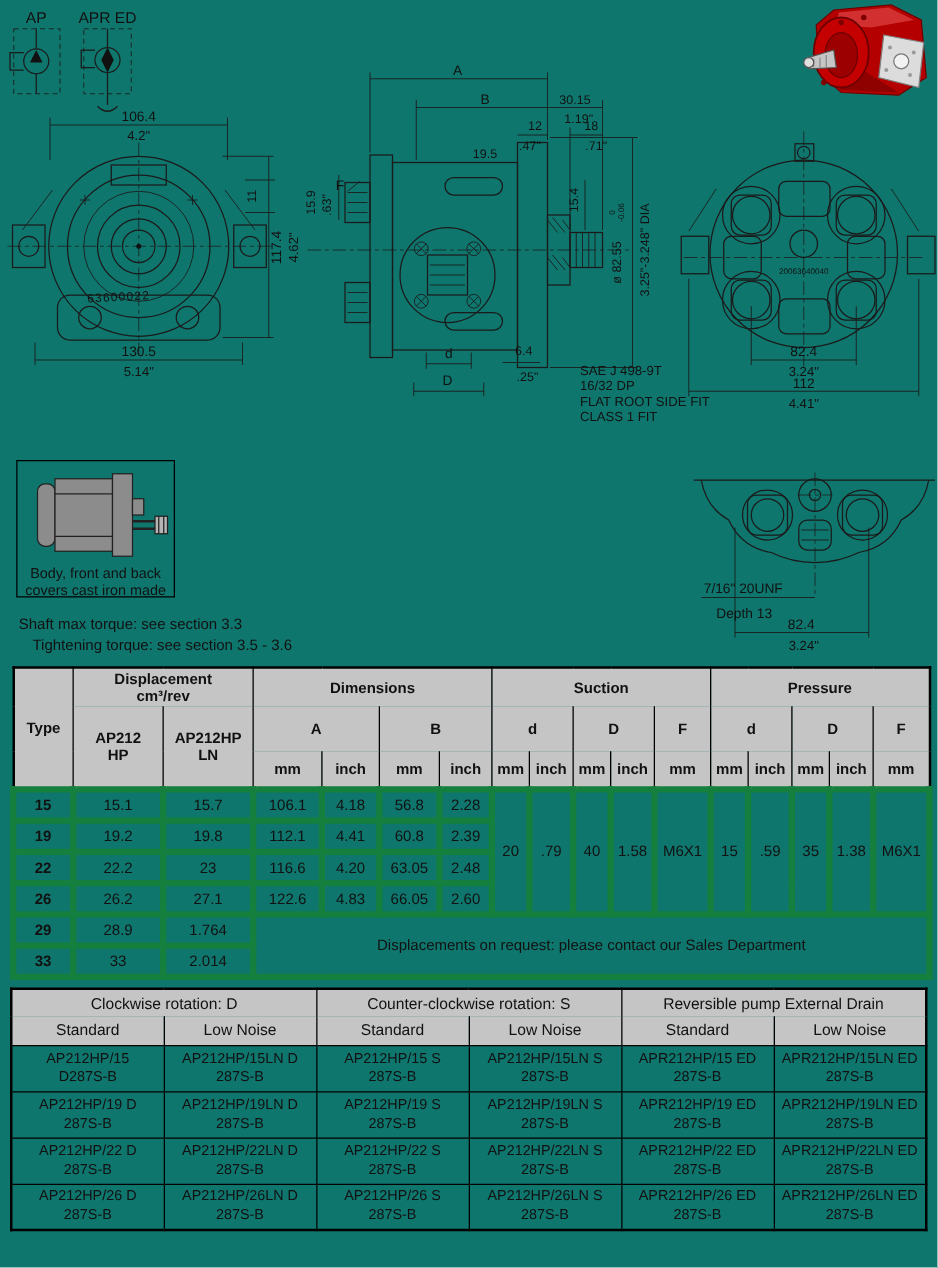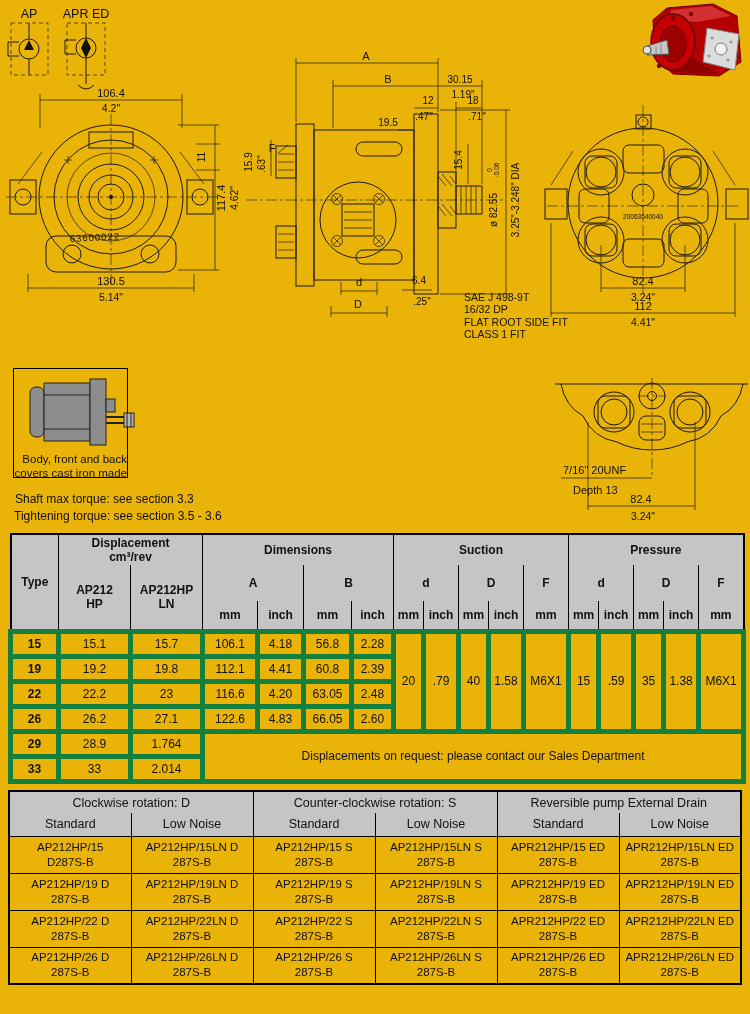--- a/index.html
+++ b/index.html
@@ -1,30 +1,30 @@
 <!DOCTYPE html>
 <html><head>
 <meta charset="utf-8">
 <style>
   *{margin:0;padding:0;box-sizing:border-box}
   html,body{background:#fff}
   body{width:750px;height:1014px;position:relative;font-family:"Liberation Sans",sans-serif;color:#111}
-  .page{position:absolute;left:0;top:0;width:750px;height:1014px;background:#eab308;overflow:hidden}
+  .page{position:absolute;left:0;top:0;width:750px;height:1014px;background:#0f766e;overflow:hidden}
   .abs{position:absolute}
   svg{display:block;overflow:visible}
   svg text{font-family:"Liberation Sans",sans-serif;fill:#111}
   .ln{stroke:#1a1a1a;stroke-width:1;fill:none}
   .thin{stroke:#1a1a1a;stroke-width:.7;fill:none}
   .dash{stroke:#1a1a1a;stroke-width:.6;fill:none;stroke-dasharray:11 3 3 3}
   .serie-box{left:538px;top:14px;width:94px;height:38px;background:#c4c4c4;text-align:center;line-height:1.1;padding-top:2px}
   .serie-box .l1{font-size:13px}
   .serie-box .l2{font-size:19px;letter-spacing:.5px}
   .note-lines{font-size:10.5px;line-height:12.4px}
   .rev-title{font-size:13.5px;line-height:17px}
-  .material-box{left:13px;top:368px;width:115px;height:110px;border:1px solid #000;text-align:right}
+  .material-box{left:13px;top:368px;width:127px;height:110px;border:1px solid #000;text-align:center}
   .material-box .cap{font-size:11.5px;line-height:13.5px;margin-top:6px}
   .torque{font-size:12px}
   table{border-collapse:collapse;table-layout:fixed;text-align:center}
   .spec{left:8px;top:533px;width:734px;border:2px solid #000;font-size:12px}
   .spec th{background:#c5c5c5;border-left:1px solid #000;border-right:1px solid #000;border-top:none;border-bottom:none;font-weight:bold;font-size:12px;padding:1px}
   .spec td{border:5px solid #15803d;height:25px;padding:3px}
   .spec .trh1{height:25px}.spec .trh2{height:36px}.spec .trh3{height:30px}
   .bold{font-weight:bold}
   .pre{white-space:pre-line}
   .order{left:8px;top:790px;width:734px;border:2px solid #000}
@@ -309,21 +309,21 @@
           <line x1="117" y1="36" x2="117" y2="50"></line>
       </g>
     </svg>
     <div class="cap">
       <div>Body, front and back</div>
       <div>covers cast iron made</div>
     </div>
   </div>
 
   <div class="abs torque" style="left:15px;top:492px">Shaft max torque: see section 3.3</div>
-  <div class="abs torque" style="left:14px;top:509px">Tightening torque: see section 3.5 - 3.6</div>
+  <div class="abs torque" style="left:26px;top:509px">Tightening torque: see section 3.5 - 3.6</div>
 
   <table class="abs spec">
     <colgroup>
       <col style="width:48px">
         <col style="width:72px">
         <col style="width:72px">
       <col style="width:55px">
         <col style="width:46px">
         <col style="width:48px">
         <col style="width:42px">

